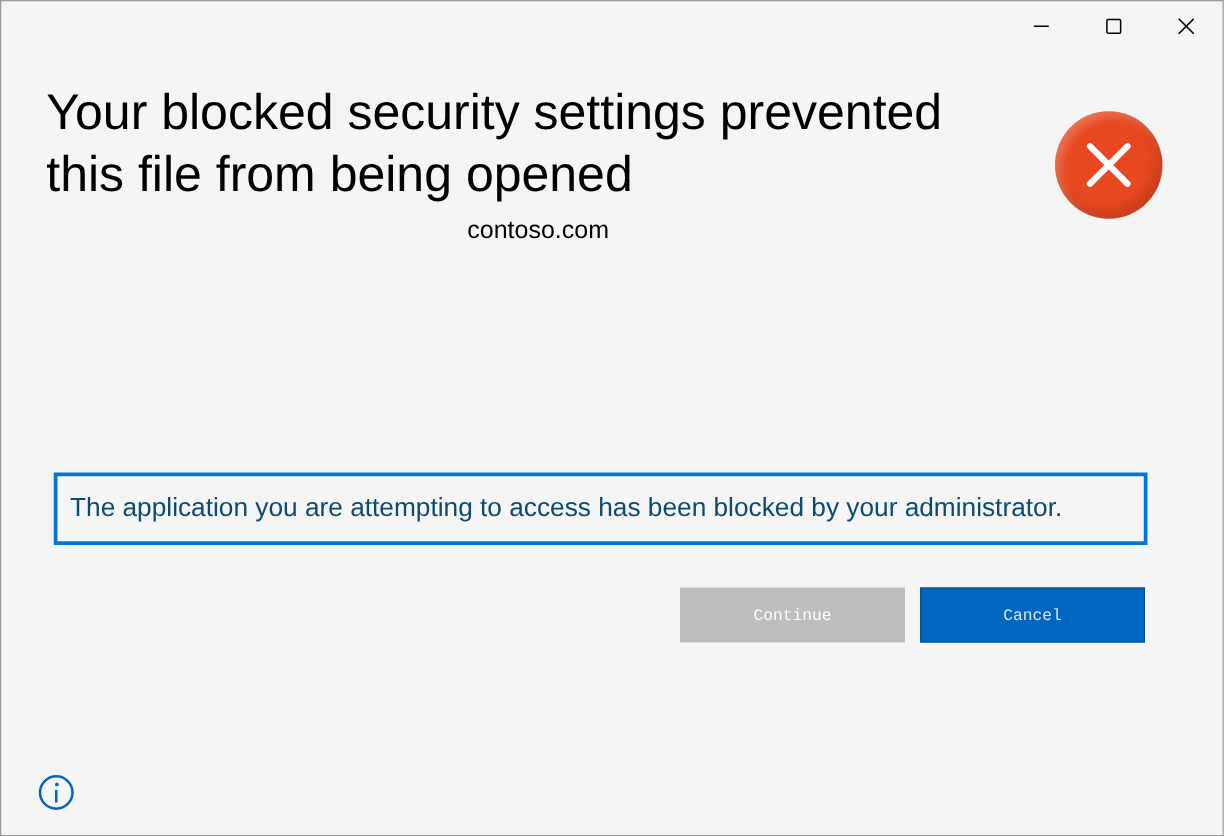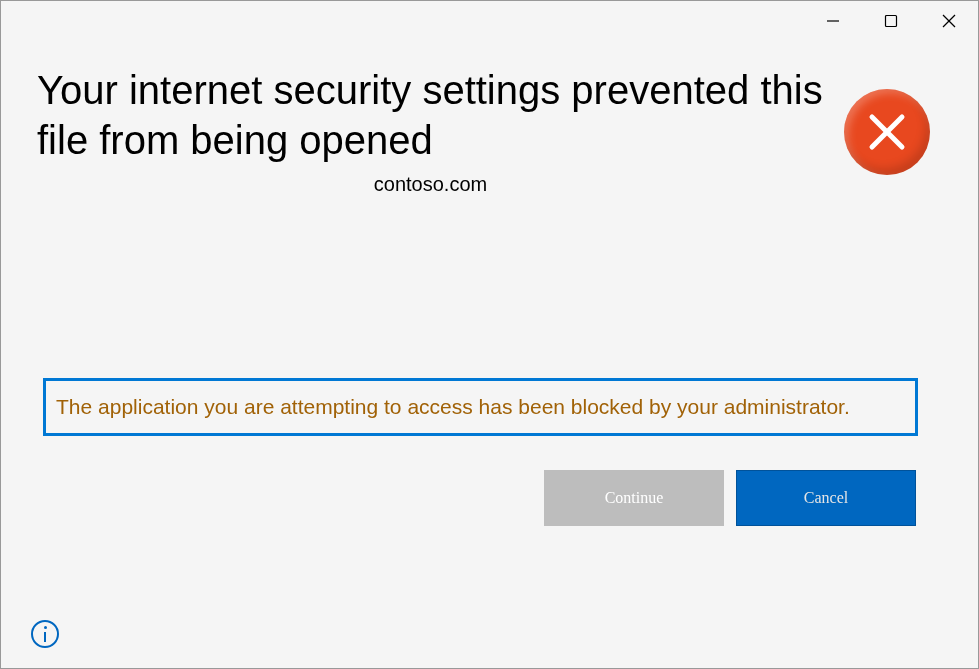--- a/index.html
+++ b/index.html
@@ -83,36 +83,36 @@
       width: 42px;
       height: 42px;
     }
     .message-box {
       border: 3px solid #0078d4;
       padding: 14px 10px;
       margin-top: 182px;
       margin-left: 6px;
       margin-right: 20px;
       font-size: 21px;
-      color: #a16207;
+      color: #0c4a6e;
     }
     .button-row {
       display: flex;
       justify-content: flex-end;
       gap: 12px;
       margin-top: 34px;
       margin-right: 22px;
     }
     .btn {
       width: 180px;
-      height: 56px;
-      font-size: 16px;
+      height: 44px;
+      font-size: 13px;
       border: none;
       cursor: pointer;
-      font-family: Liberation Serif, serif;
+      font-family: Liberation Mono, monospace;
     }
     .btn-disabled {
       background: #bdbdbd;
       color: #fff;
       cursor: default;
     }
     .btn-primary {
       background: #0067c0;
       color: #e5e5e5;
       border: 1px solid #00529a;
@@ -166,21 +166,21 @@
       <svg viewBox="0 0 14 14">
         <line x1="1" y1="1" x2="13" y2="13" stroke="#000" stroke-width="1.3"></line>
         <line x1="13" y1="1" x2="1" y2="13" stroke="#000" stroke-width="1.3"></line>
       </svg>
     </div>
   </div>
 
   <div class="content">
     <div class="header-row">
       <div class="header-text">
-        <h1 class="heading">Your internet security settings prevented this file from being opened</h1>
+        <h1 class="heading">Your blocked security settings prevented this file from being opened</h1>
         <div class="domain">contoso.com</div>
       </div>
       <div class="error-icon">
         <svg viewBox="0 0 42 42">
           <line x1="6" y1="6" x2="36" y2="36" stroke="#fff" stroke-width="5" stroke-linecap="round"></line>
           <line x1="36" y1="6" x2="6" y2="36" stroke="#fff" stroke-width="5" stroke-linecap="round"></line>
         </svg>
       </div>
     </div>
 

